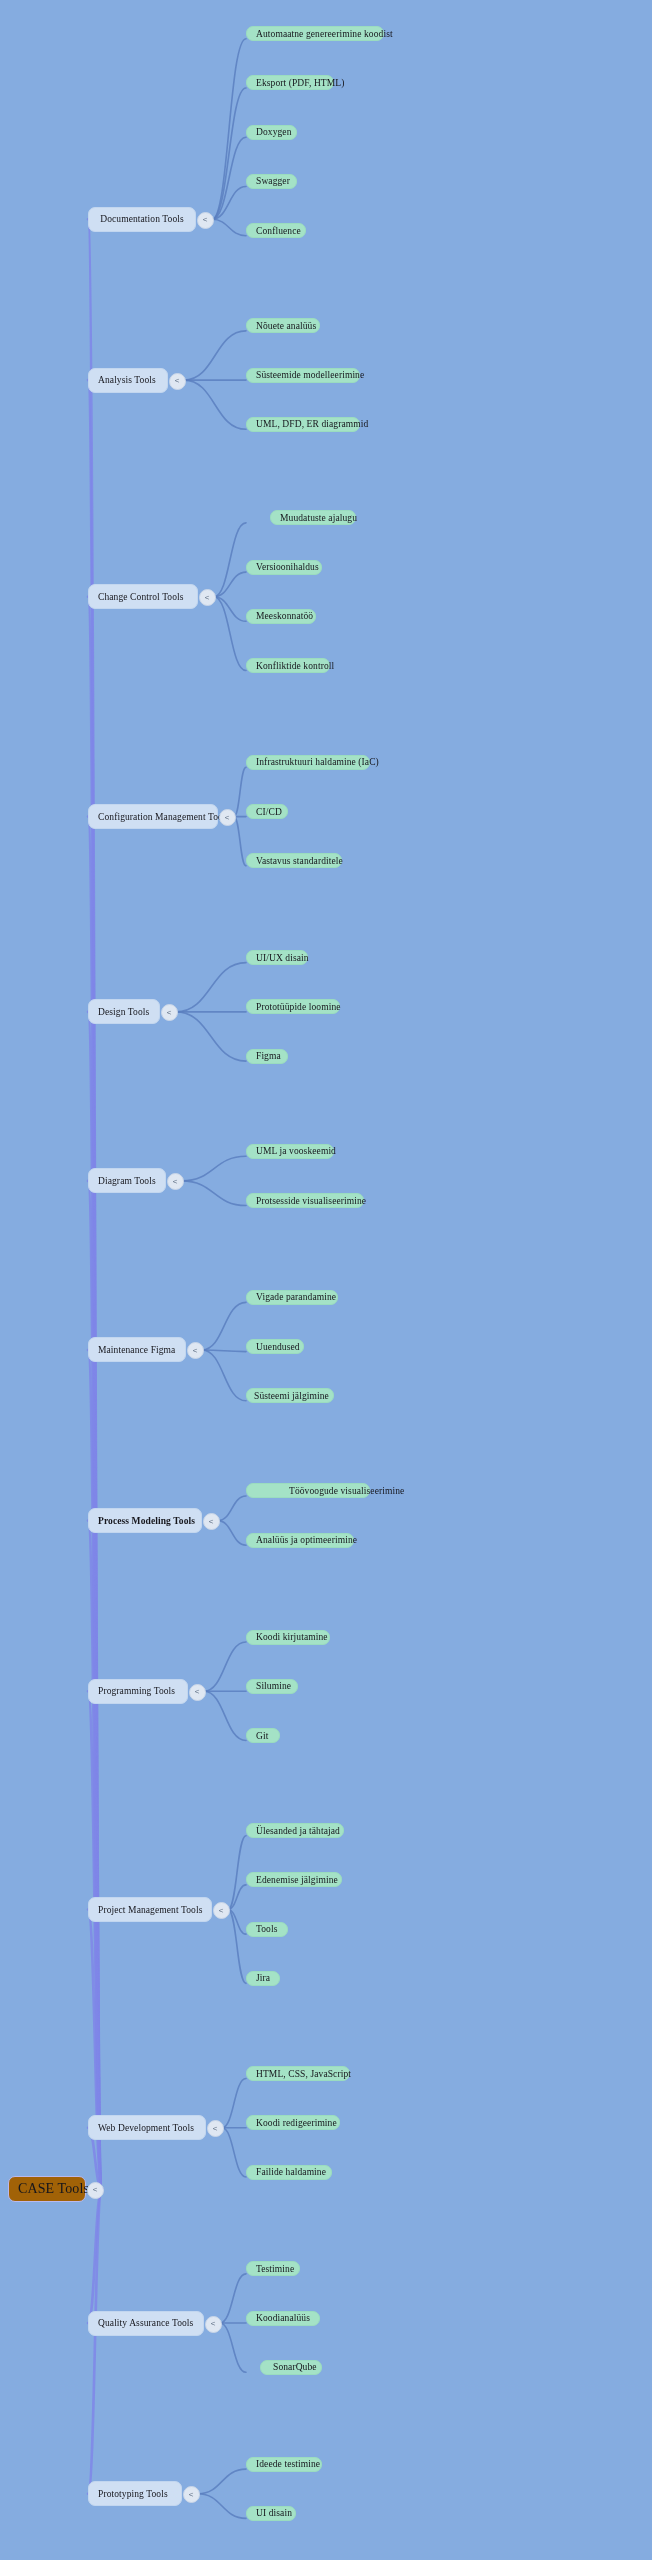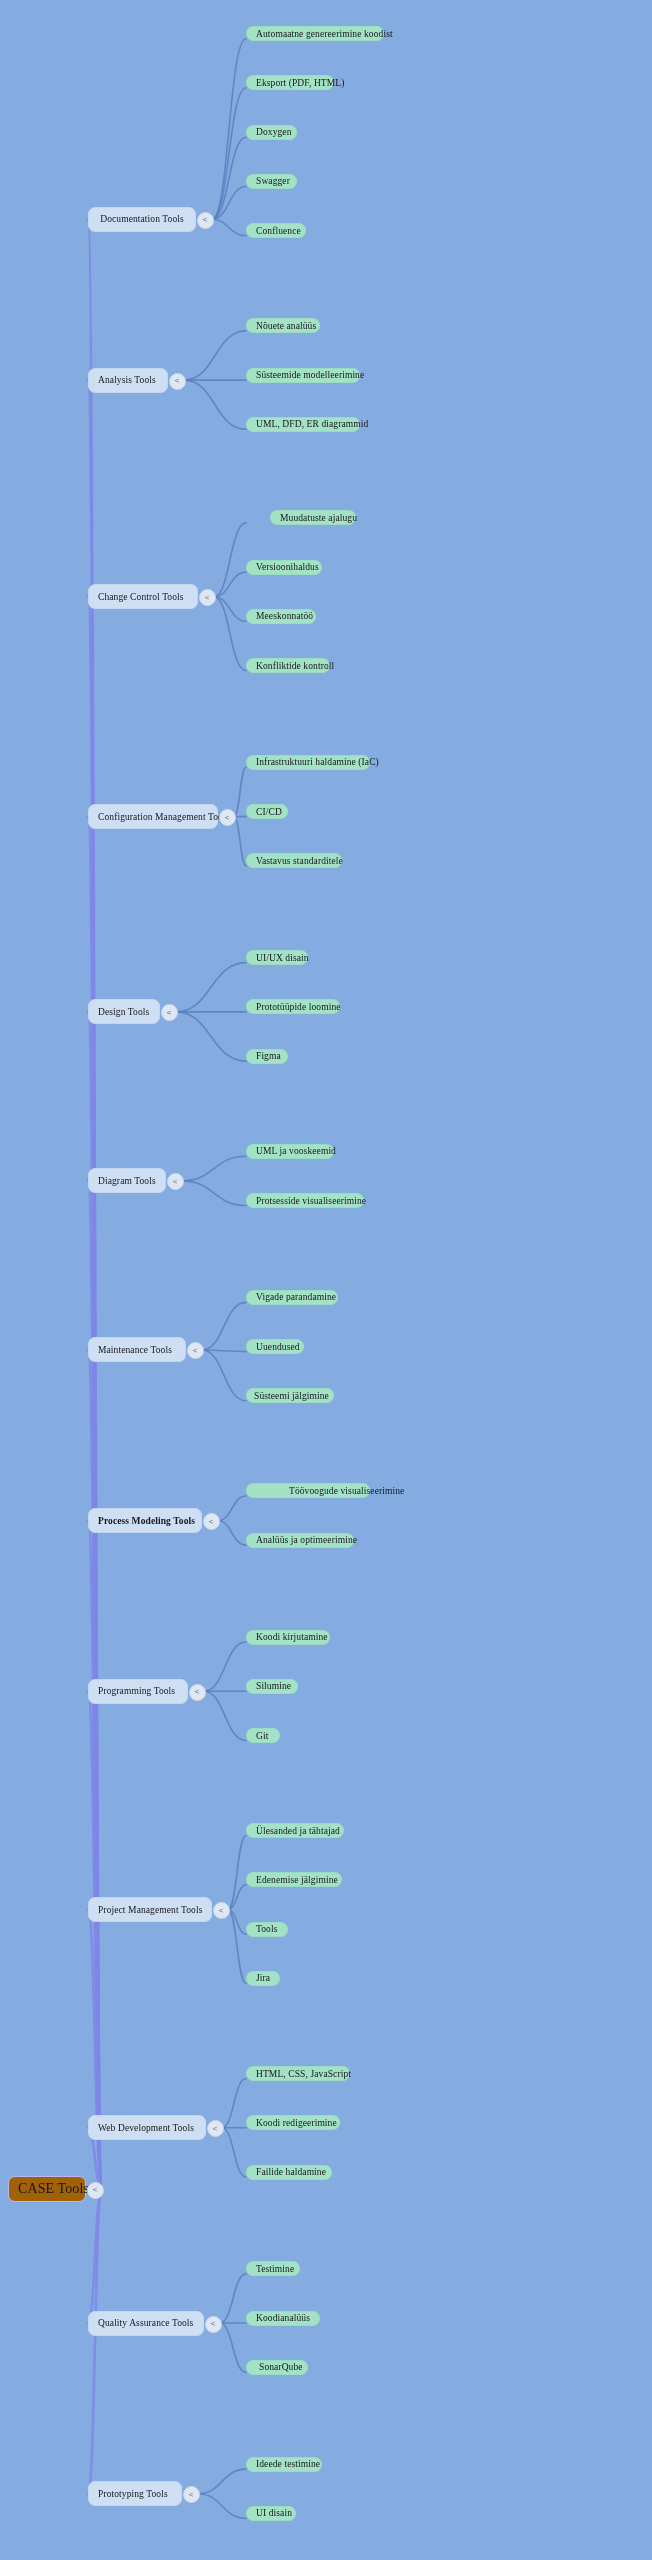--- a/index.html
+++ b/index.html
@@ -195,21 +195,21 @@
       <span>Diagram Tools</span>
     </div>
     <div class="toggle" style="left: 166.5px; top: 1173.41px;">&lt;</div>
     <div class="node node-leaf" style="left: 246px; top: 1143.79px; width: 88px;">
       <span>UML ja vooskeemid</span>
     </div>
     <div class="node node-leaf" style="left: 246px; top: 1193.03px; width: 118px;">
       <span>Protsesside visualiseerimine</span>
     </div>
     <div class="node node-branch" style="left: 88px; top: 1337.44px; width: 98px;">
-      <span>Maintenance Tools</span>
+      <span>Maintenance Figma</span>
     </div>
     <div class="toggle" style="left: 186.5px; top: 1342.44px;">&lt;</div>
     <div class="node node-leaf" style="left: 246px; top: 1289.85px; width: 92px;">
       <span>Vigade parandamine</span>
     </div>
     <div class="node node-leaf" style="left: 246px; top: 1339.08px; width: 58px;">
       <span>Uuendused</span>
     </div>
     <div class="node node-leaf" style="left: 246px; top: 1388.31px; width: 88px; padding-left: 7px;">
       <span>Süsteemi jälgimine</span>
@@ -269,21 +269,21 @@
     <div class="node node-branch" style="left: 88px; top: 2310.56px; width: 116px;">
       <span>Quality Assurance Tools</span>
     </div>
     <div class="toggle" style="left: 204.5px; top: 2315.56px;">&lt;</div>
     <div class="node node-leaf" style="left: 246px; top: 2261.33px; width: 54px;">
       <span>Testimine</span>
     </div>
     <div class="node node-leaf" style="left: 246px; top: 2310.56px; width: 74px;">
       <span>Koodianalüüs</span>
     </div>
-    <div class="node node-leaf" style="left: 246px; top: 2359.79px; width: 62px; padding-left: 12px;">
+    <div class="node node-leaf" style="left: 260px; top: 2359.79px; width: 62px; padding-left: 12px;">
       <span>SonarQube</span>
     </div>
     <div class="node node-branch" style="left: 88px; top: 2481.23px; width: 94px;">
       <span>Prototyping Tools</span>
     </div>
     <div class="toggle" style="left: 182.5px; top: 2486.23px;">&lt;</div>
     <div class="node node-leaf" style="left: 246px; top: 2456.62px; width: 76px;">
       <span>Ideede testimine</span>
     </div>
     <div class="node node-leaf" style="left: 246px; top: 2505.85px; width: 50px;">

